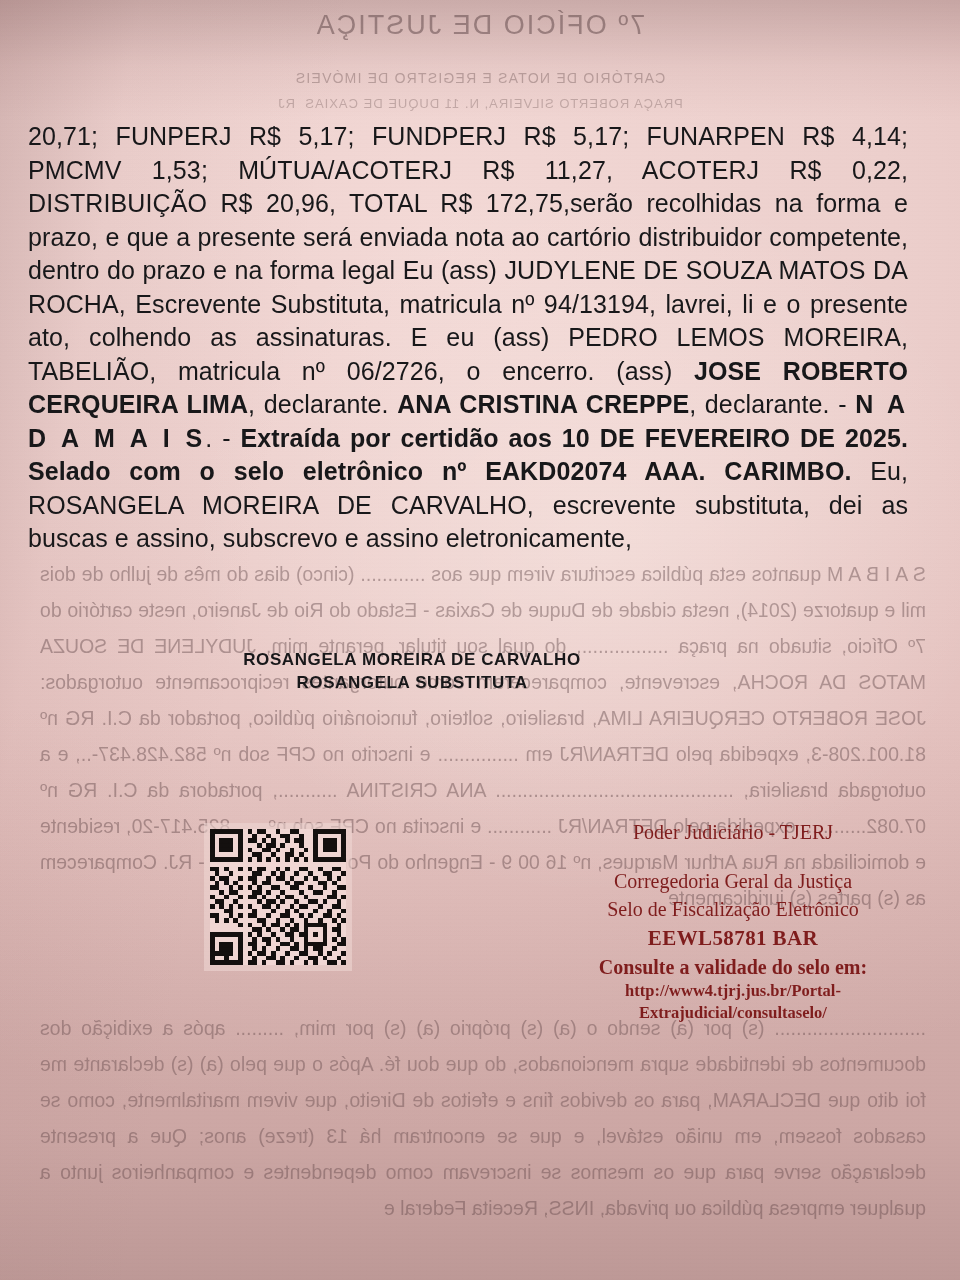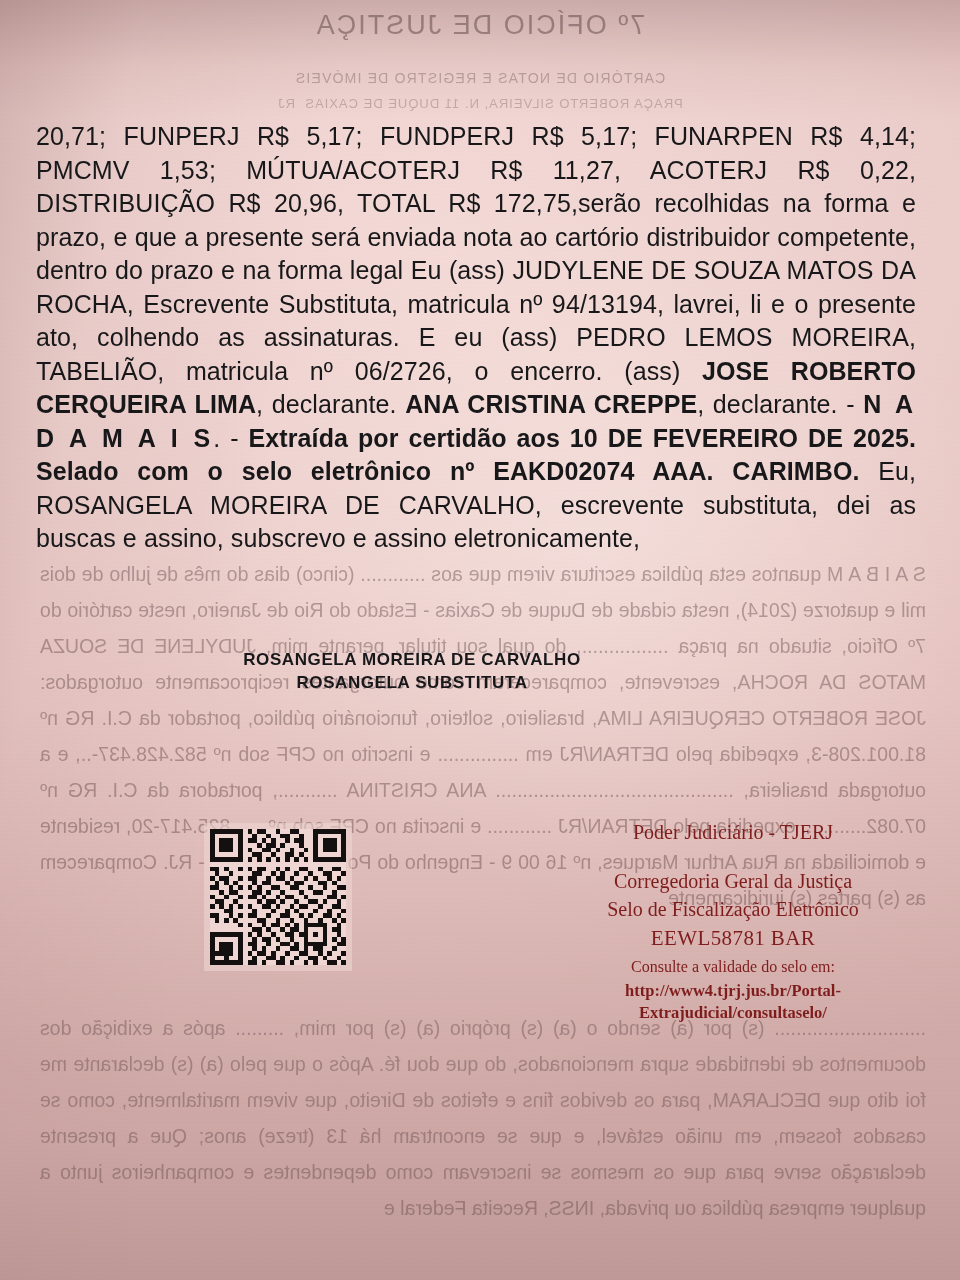--- a/index.html
+++ b/index.html
@@ -91,21 +91,21 @@
     font-size: 19.5px;
     line-height: 36px;
     text-align: justify;
     color: rgba(68,44,46,0.33);
   }
 
   
   #main-text {
     position: absolute;
     top: 120px;
-    left: 36px;
+    left: 28px;
     width: 880px;
     font-size: 25px;
     line-height: 33.5px;
     text-align: justify;
     color: #18181a;
     letter-spacing: 0.1px;
   }
   #main-text b { font-weight: bold; }
   #main-text .spaced { letter-spacing: 3px; }
 
@@ -146,25 +146,25 @@
     width: 370px;
     text-align: center;
     font-family: "Liberation Serif", serif;
     color: #7f1d1d;
   }
   #seal .l1 { font-size: 20px; line-height: 28px; }
   #seal .l2 { font-size: 20px; line-height: 28px; margin-top: 21px; }
   #seal .l3 { font-size: 20px; line-height: 28px; }
   #seal .code {
     font-size: 21px;
-    font-weight: normal;
+    font-weight: bold;
     line-height: 31px;
     letter-spacing: 0.4px;
   }
-  #seal .l5 { font-size: 16px; line-height: 26px; }
+  #seal .l5 { font-size: 20px; line-height: 26px; font-weight: bold; }
   #seal .url {
     font-size: 16.5px;
     line-height: 22px;
     font-weight: bold;
   }
 
   
   .grain {
     position: absolute;
     inset: 0;

